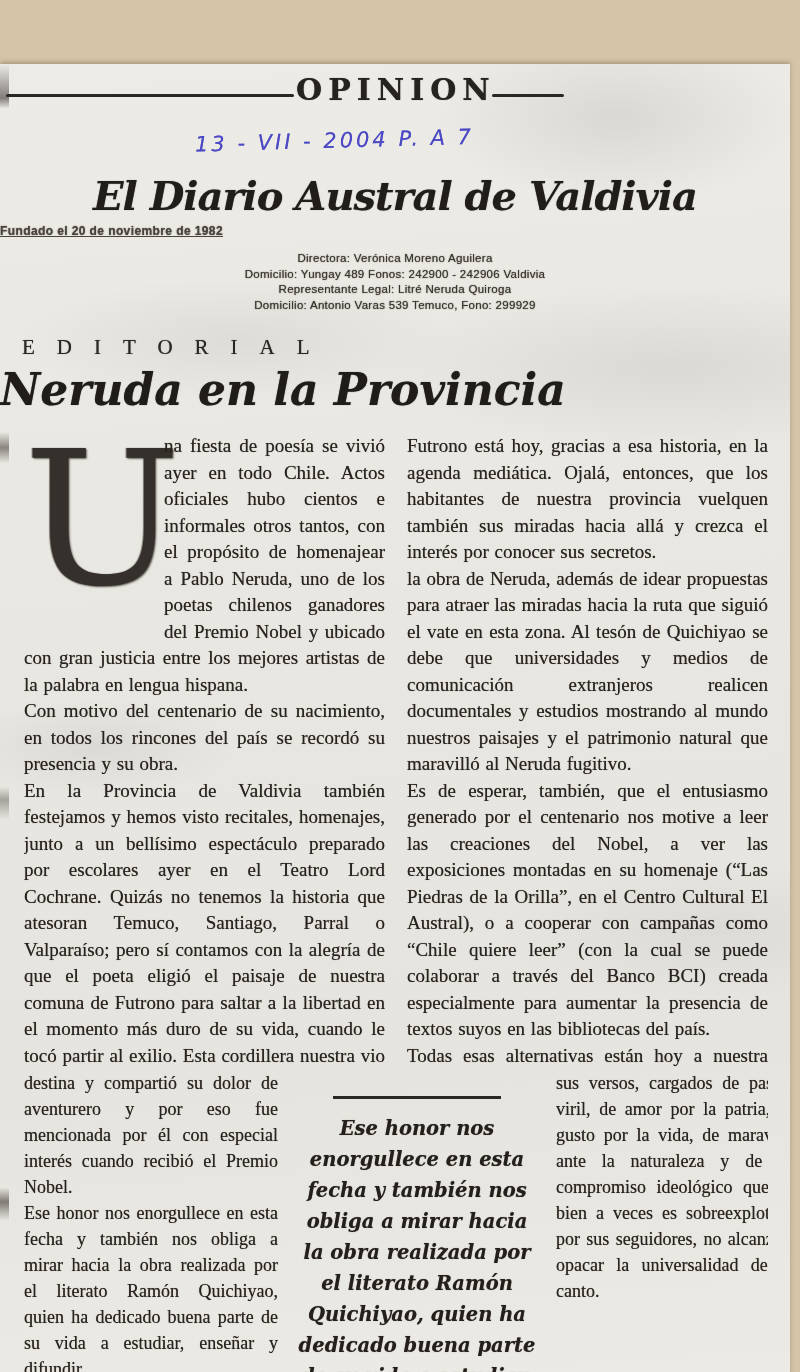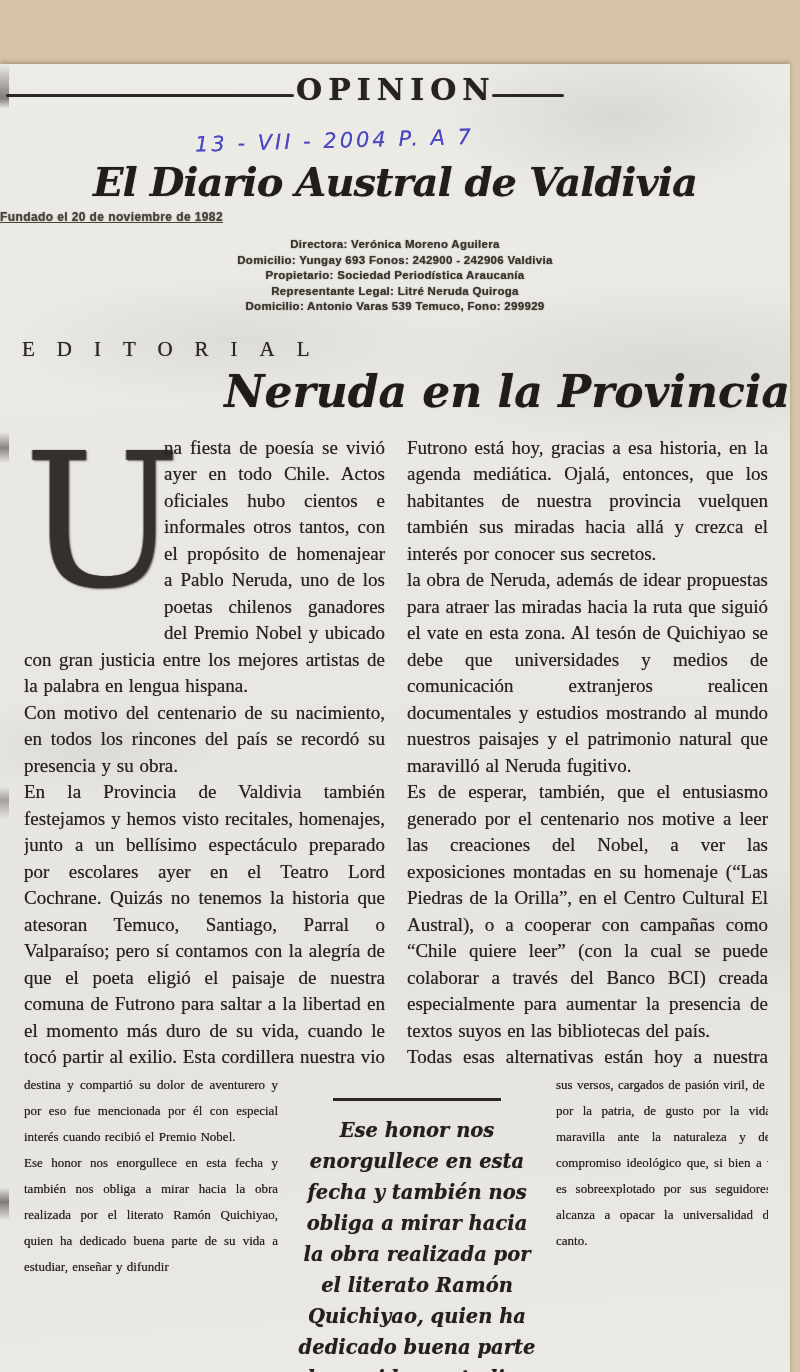--- a/index.html
+++ b/index.html
@@ -42,68 +42,68 @@
   }
   
   .handwriting{
     margin:14px 0 0 195px;width:330px;
     font-family:"DejaVu Sans",sans-serif;font-style:italic;
     font-size:21px;letter-spacing:3px;color:var(--handwriting,#4c49c5);
     transform:rotate(-1.6deg);text-shadow:0 0 .6px rgba(76,73,197,.8);
   }
   
   .masthead-title{
-    margin-top:6px;text-align:center;
+    margin-top:20px;text-align:center;
     font-family:"DejaVu Serif",serif;font-style:italic;font-weight:bold;
     font-size:40px;color:#211d1a;letter-spacing:-1px;
     text-shadow:0 0 1px rgba(25,20,16,.55);
   }
   .founded{
     margin-top:5px;
     font-family:"Liberation Sans",sans-serif;font-weight:bold;
     font-size:12px;color:#4a443c;letter-spacing:.4px;
     text-decoration:underline;
     text-shadow:0 0 1.2px rgba(60,55,48,.9);
   }
   .directory{
     margin-top:13px;text-align:center;
-    font-family:"Liberation Sans",sans-serif;font-weight:bold;
+    font-family:"Liberation Sans",sans-serif;font-weight:normal;
     font-size:11.5px;line-height:15.5px;color:#3a352e;letter-spacing:.3px;
     text-shadow:0 0 1.2px rgba(55,50,44,.85);
     filter:blur(.2px);
   }
   
   .editorial{
     margin-top:22px;
     font-family:"Liberation Serif",serif;font-size:21px;color:#2b2723;
     letter-spacing:22px;text-indent:22px;
     text-shadow:0 0 .8px rgba(35,30,25,.7);
   }
   .title{
-    margin:4px 0 0 0;text-align:right;
+    margin:4px 0 0 0;text-align:left;
     font-family:"DejaVu Serif",serif;font-style:italic;font-weight:bold;
     font-size:44px;color:#201c18;text-shadow:0 0 1px rgba(25,20,16,.6);
   }
   
   .body-top{
     display:flex;gap:22px;margin:18px 22px 0 24px;height:637px;overflow:hidden;
   }
   .col{flex:1;}
   .body-bottom{
     display:flex;gap:16px;margin:0 22px 0 24px;height:302px;overflow:hidden;
   }
   .b-left{width:254px;flex:none;}
   .b-quote{width:246px;flex:none;padding-top:26px;}
   .b-right{width:240px;flex:none;}
   .p{
     margin:0;font-size:19px;line-height:26.5px;text-align:justify;
     color:#292320;text-shadow:0 0 .7px rgba(40,32,26,.65);
     word-spacing:1px;
   }
-  .b-left .p,.b-right .p{font-size:13px;line-height:26px;}
+  .b-left .p,.b-right .p{font-size:18px;line-height:26px;}
   .dropcap{
     float:left;width:126px;height:182px;margin:6px 14px 0 0;
     font-family:"DejaVu Serif",serif;font-size:186px;line-height:160px;
     color:#35302b;text-align:center;
     text-shadow:1px 1px 2px rgba(50,45,40,.8), -1px 0 1px rgba(50,45,40,.6);
   }
   .q-rule{width:168px;height:3px;background:#2b2723;margin:0 auto 14px auto;}
   .q-text{
     font-family:"DejaVu Serif",serif;font-style:italic;font-weight:bold;
     font-size:19.5px;line-height:31px;text-align:center;color:#241f1b;
@@ -122,22 +122,21 @@
   </div>
 
   <div class="handwriting">13 - VII - 2004  P. A 7</div>
 
   <div class="masthead-title">El Diario Austral de Valdivia</div>
 
   <div class="founded">Fundado el 20 de noviembre de 1982</div>
 
   <div class="directory">
     <div>Directora: Verónica Moreno Aguilera</div>
-    <div>Domicilio: Yungay 693  Fonos: 242900 - 242906 Valdivia</div>
-    <div>Propietario: Sociedad Periodística Araucanía</div>
+    <div>Domicilio: Yungay 489  Fonos: 242900 - 242906 Valdivia</div>
     <div>Representante Legal: Litré Neruda Quiroga</div>
     <div>Domicilio: Antonio Varas 539 Temuco, Fono: 299929</div>
   </div>
 
   <div class="editorial">EDITORIAL</div>
 
   <h1 class="title">Neruda en la Provincia</h1>
 
   <div class="body-top">
     <div class="col">

